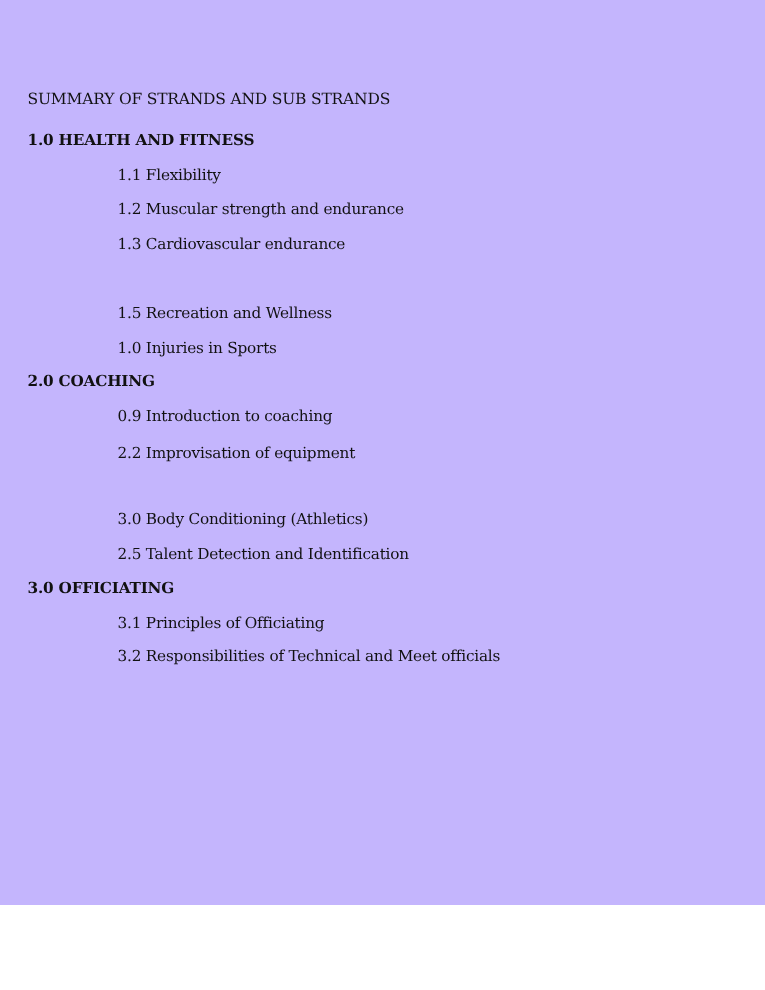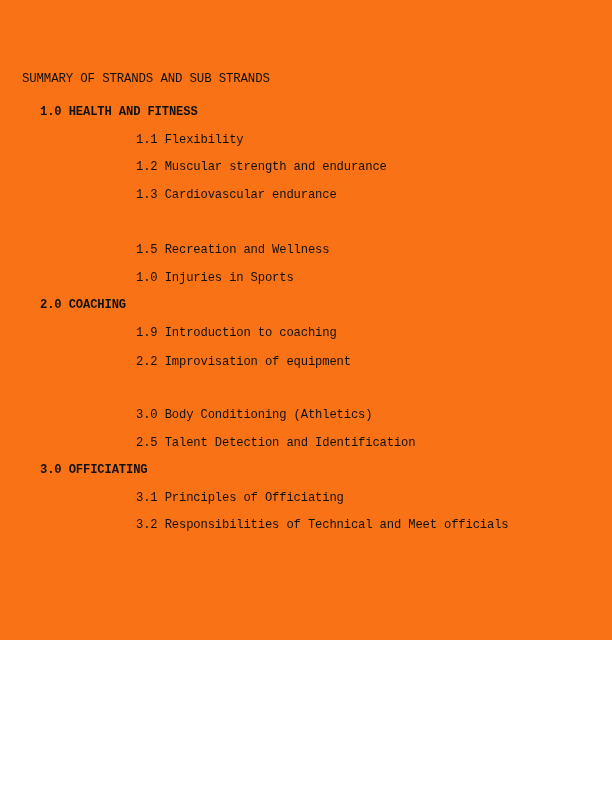--- a/index.html
+++ b/index.html
@@ -11,63 +11,61 @@
       width: 612px;
       height: 792px;
       position: relative;
       overflow: hidden;
       font-family: "DejaVu Serif", "Liberation Serif", serif;
       color: #111111;
     }
     .page {
       position: absolute;
       left: 0; top: 0;
-      width: 612px; height: 640px;
-      background: #f97316;
-      font-family: Liberation Mono, monospace;
+      width: 612px; height: 724px;
+      background: #c4b5fd;
     }
     .line {
       position: absolute;
       white-space: nowrap;
       font-size: 12.2px;
       line-height: 14px;
       letter-spacing: -0.15px;
     }
     .title {
       left: 22px;
       top: 72px;
       font-weight: normal;
       font-size: 12.4px;
     }
     .strand {
-      left: 40px;
+      left: 22px;
       font-weight: bold;
       font-size: 12.2px;
     }
     .sub {
       left: 94px;
-      margin-left: 42px;
     }
   </style>
 </head>
 <body>
 
 <div class="page">
 
   <div class="line title">SUMMARY OF STRANDS AND SUB STRANDS</div>
 
   <div class="line strand" style="top:105px">1.0 HEALTH AND FITNESS</div>
   <div class="line sub" style="top:133px">1.1 Flexibility</div>
   <div class="line sub" style="top:160px">1.2 Muscular strength and endurance</div>
   <div class="line sub" style="top:188px">1.3 Cardiovascular endurance</div>
   <div class="line sub" style="top:243px">1.5 Recreation and Wellness</div>
   <div class="line sub" style="top:271px">1.0 Injuries in Sports</div>
 
   <div class="line strand" style="top:298px">2.0 COACHING</div>
-  <div class="line sub" style="top:326px">1.9 Introduction to coaching</div>
+  <div class="line sub" style="top:326px">0.9 Introduction to coaching</div>
   <div class="line sub" style="top:355px">2.2 Improvisation of equipment</div>
   <div class="line sub" style="top:408px">3.0 Body Conditioning (Athletics)</div>
   <div class="line sub" style="top:436px">2.5 Talent Detection and Identification</div>
 
   <div class="line strand" style="top:463px">3.0 OFFICIATING</div>
   <div class="line sub" style="top:491px">3.1 Principles of Officiating</div>
   <div class="line sub" style="top:518px">3.2 Responsibilities of Technical and Meet officials</div>
 
 </div>
 

